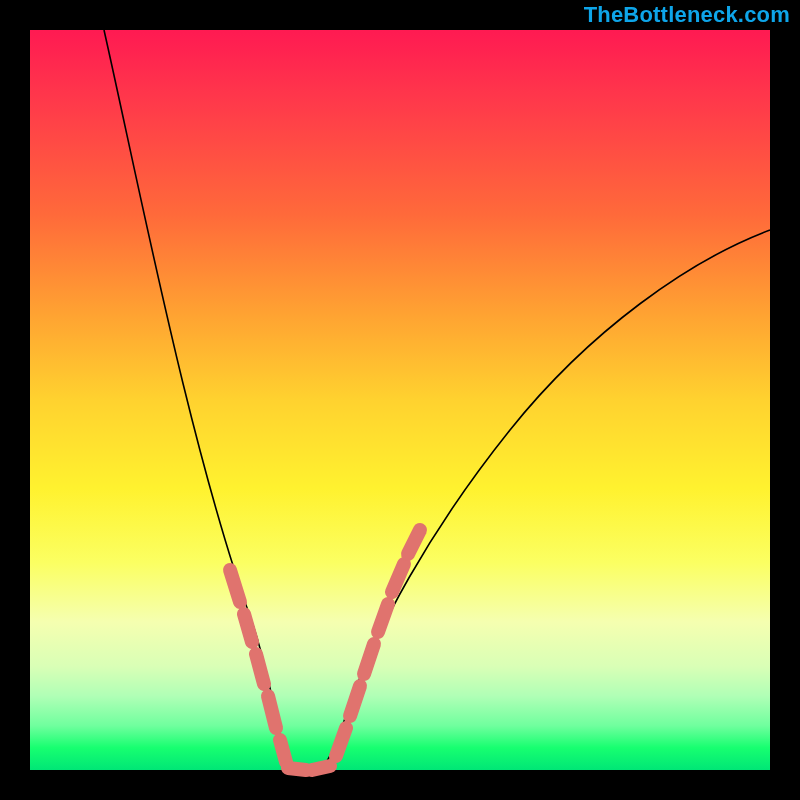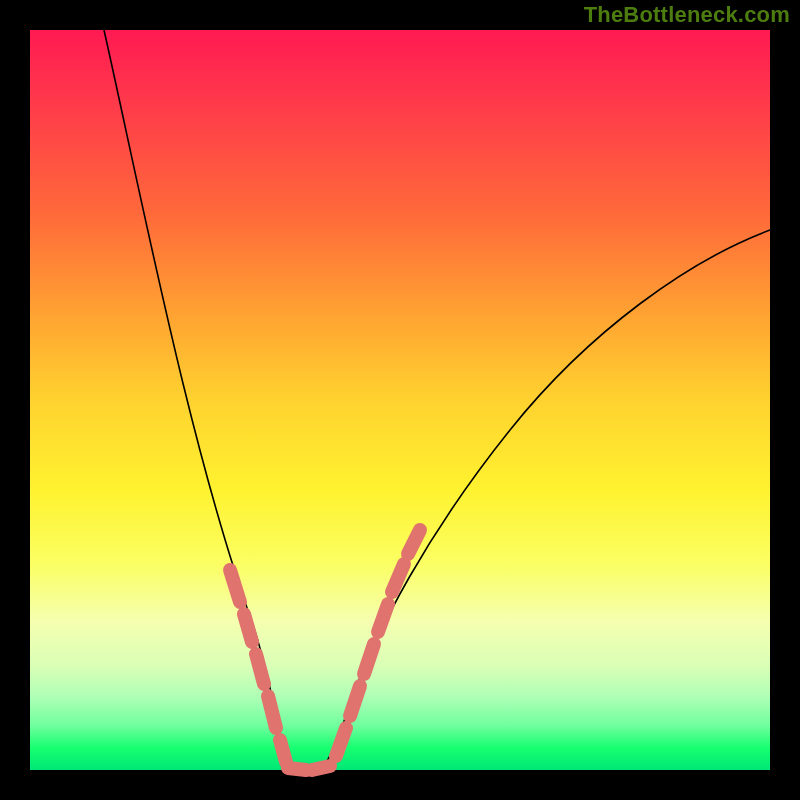--- a/index.html
+++ b/index.html
@@ -13,21 +13,21 @@
   .frame {
     width: 800px;
     height: 800px;
     background: #000;
     position: relative;
   }
   .watermark {
     position: absolute;
     top: 2px;
     right: 10px;
-    color: #4d7c0f;
+    color: #0ea5e9;
     font-size: 22px;
     font-weight: 600;
     letter-spacing: 0.2px;
     z-index: 10;
   }
   .plot-area {
     position: absolute;
     left: 30px;
     top: 30px;
     width: 740px;

